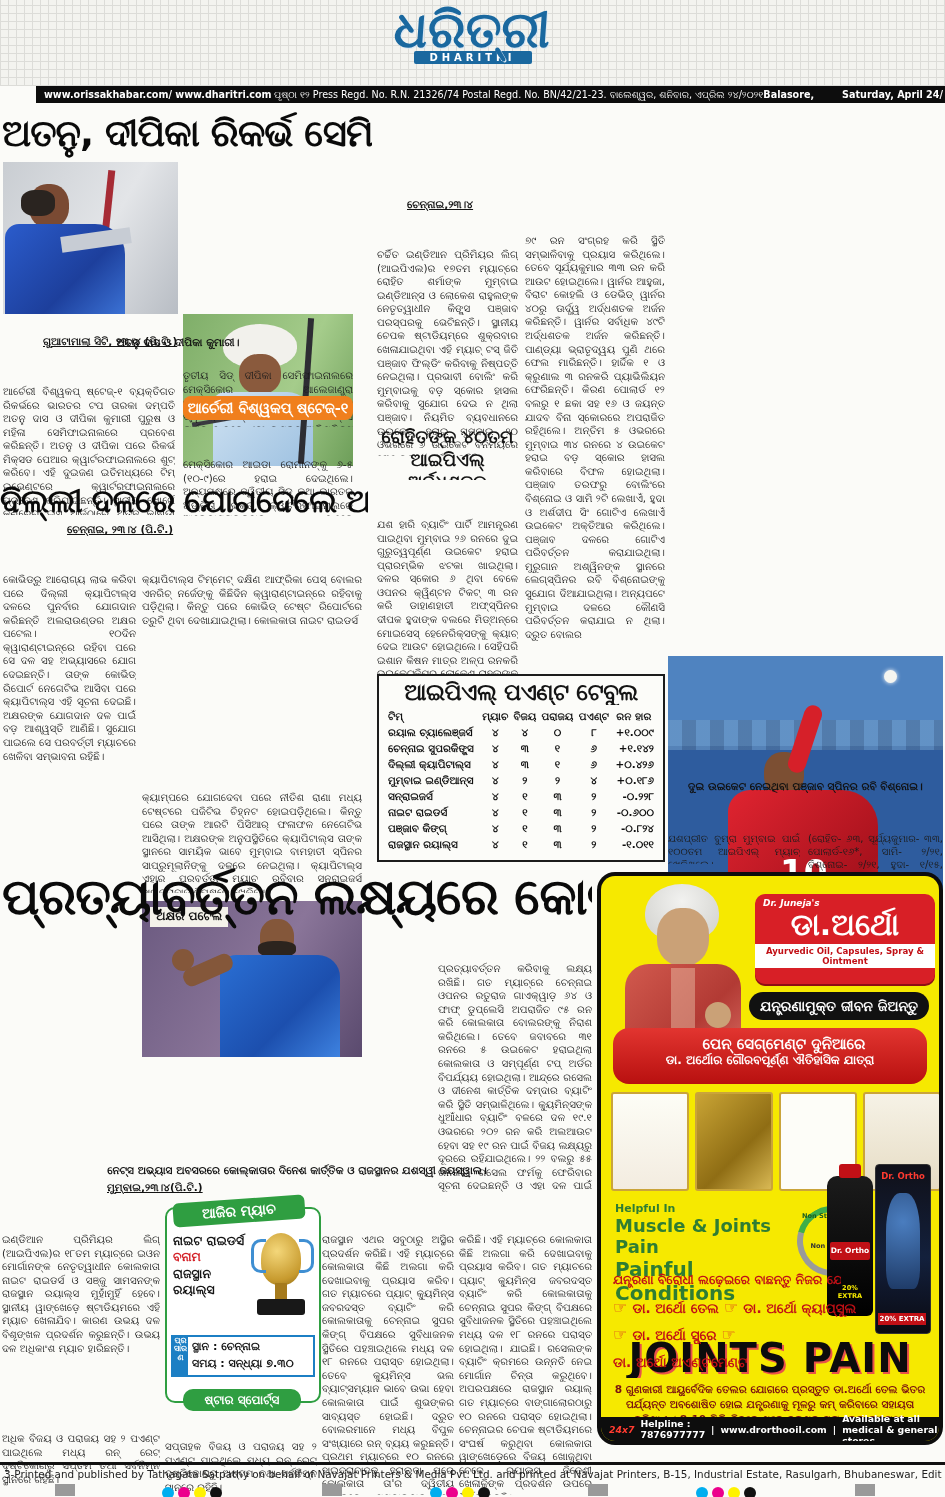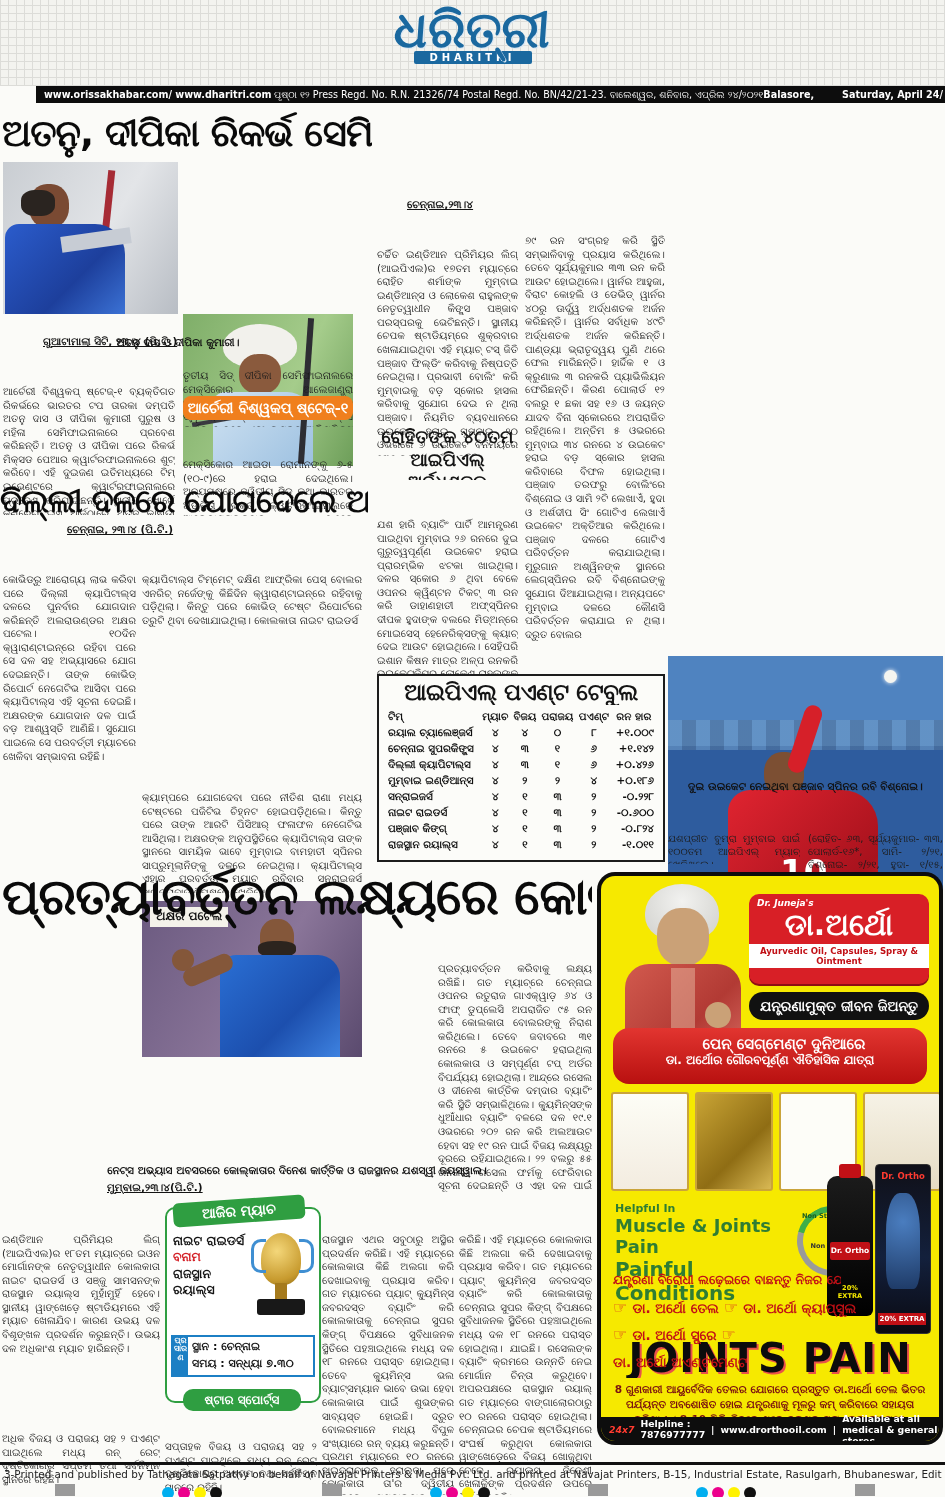--- a/index.html
+++ b/index.html
@@ -242,21 +242,21 @@
     <div class="abs adyellow" style="left:4px;top:4px;right:4px;bottom:4px;border-radius:14px;overflow:hidden;">
 
       <div class="abs" style="left:6px;top:6px;width:150px;height:200px;">
         <div class="abs" style="left:38px;top:2px;width:74px;height:58px;border-radius:50% 50% 45% 45%;background:radial-gradient(circle at 50% 30%,#f2f2f0,#cfcfcb);"></div>
         <div class="abs" style="left:50px;top:26px;width:52px;height:58px;border-radius:45%;background:#caa177;"></div>
         <div class="abs" style="left:18px;top:82px;width:116px;height:118px;background:linear-gradient(135deg,#d25a4e,#b23a34 55%,#e0766a);border-radius:24px 24px 0 0;"></div>
         <div class="abs" style="left:64px;top:86px;width:24px;height:90px;background:#e8b9a2;opacity:.5;"></div>
         <div class="abs" style="left:98px;top:120px;width:26px;height:26px;border-radius:50%;background:#caa177;"></div>
       </div>
 
-      <div class="abs" style="right:10px;top:18px;width:180px;height:90px;background:#d81f26;border-radius:10px;box-shadow:0 2px 0 #8e0f14;overflow:hidden;">
+      <div class="abs" style="right:4px;top:18px;width:180px;height:90px;background:#d81f26;border-radius:10px;box-shadow:0 2px 0 #8e0f14;overflow:hidden;">
         <div style="color:#fff;font-style:italic;font-size:9px;font-weight:700;padding:4px 8px 0;">Dr. Juneja's</div>
         <div style="color:#fff;font-weight:800;font-size:30px;text-align:center;line-height:1.1;">ଡା.ଅର୍ଥୋ</div>
         <div style="background:#fff;color:#c11016;font-weight:700;font-size:8.6px;text-align:center;padding:2px 0;margin-top:3px;">Ayurvedic Oil, Capsules, Spray &amp; Ointment</div>
       </div>
 
       <div class="abs" style="right:10px;top:116px;width:180px;height:28px;background:#111;border-radius:14px;color:#fff;font-weight:800;font-size:14px;text-align:center;line-height:28px;overflow:hidden;">ଯନ୍ତ୍ରଣାମୁକ୍ତ ଜୀବନ ଜିଅନ୍ତୁ</div>
 
       <div class="abs" style="left:12px;top:152px;width:314px;height:56px;background:linear-gradient(180deg,#e23530,#b8100f);border-radius:16px;color:#fff;font-weight:800;text-align:center;overflow:hidden;">
         <div style="font-size:15px;margin-top:7px;padding-left:28px;">ପେନ୍ ସେଗ୍‌ମେଣ୍ଟ ଦୁନିଆରେ</div>
         <div style="font-size:12px;">ଡା. ଅର୍ଥୋର ଗୌରବପୂର୍ଣ୍ଣ ଐତିହାସିକ ଯାତ୍ରା</div>

